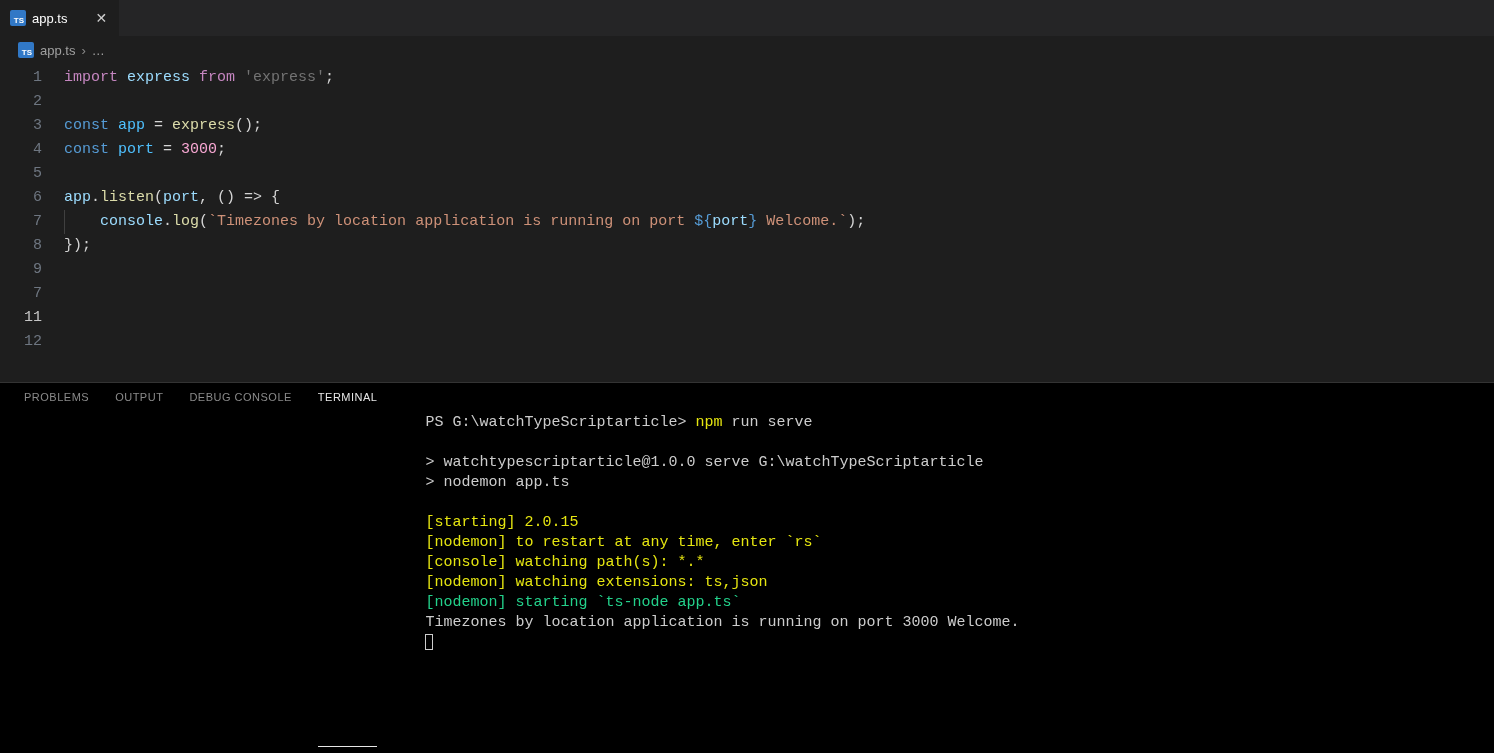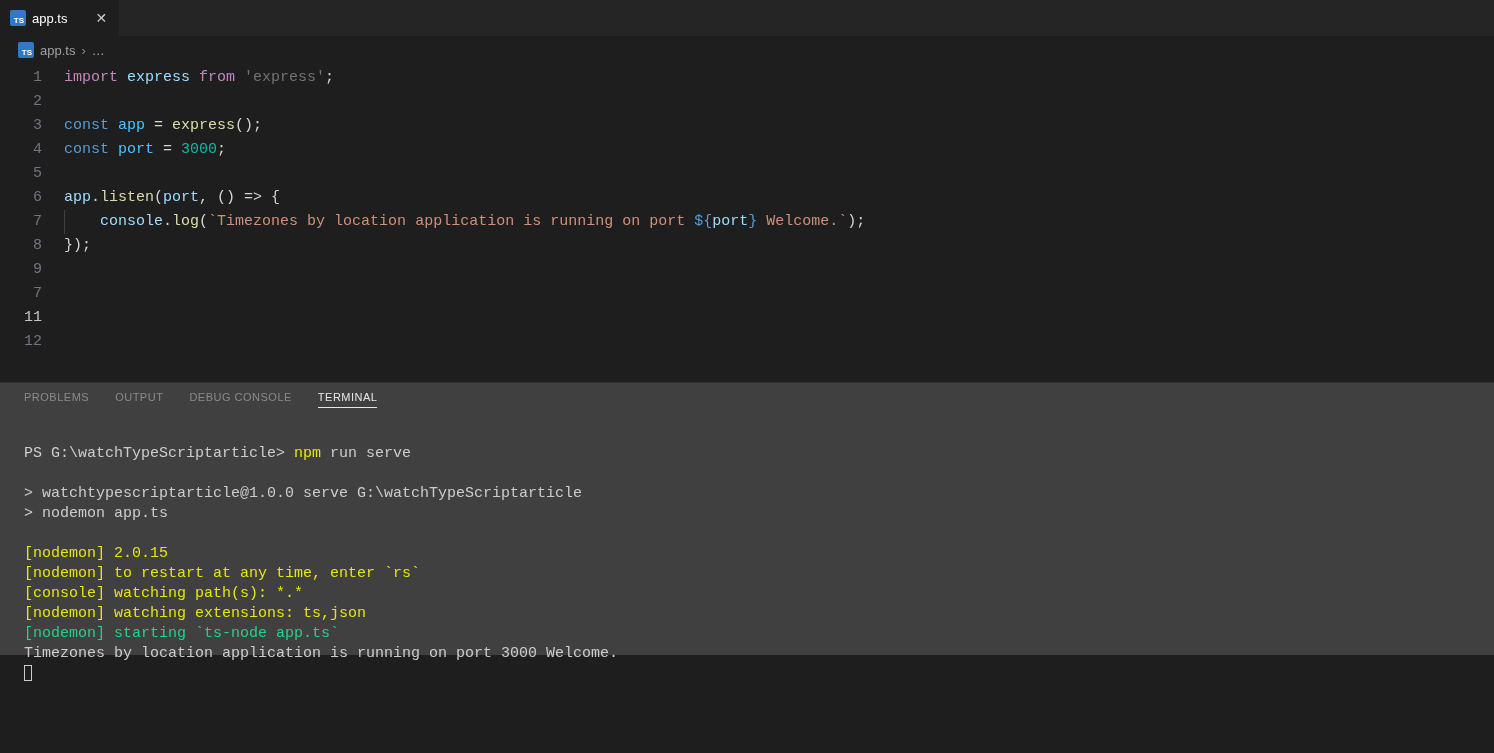--- a/index.html
+++ b/index.html
@@ -110,33 +110,33 @@
     bottom: 0;
     border-left: 1px solid #404040;
   }
 
   .tok-kw      { color: #c586c0; }   
   .tok-const   { color: #569cd6; }   
   .tok-var     { color: #4fc1ff; }   
   .tok-ident   { color: #9cdcfe; }   
   .tok-fn      { color: #dcdcaa; }   
   .tok-str     { color: #737373; }   
-  .tok-num     { color: #14b8a6; }   
+  .tok-num     { color: #f9a8d4; }   
   .tok-obj     { color: #9cdcfe; }   
   .tok-tmpl    { color: #ce9178; }   
   .tok-interp  { color: #569cd6; }   
   .tok-interp-var { color: #9cdcfe; }
 
   
   .panel {
-    height: 273px;
-    background: #404040;
+    height: 371px;
+    background: #000000;
     border-top: 1px solid #333333;
     display: flex;
-    flex-direction: column;
+    flex-direction: row;
   }
   .panel-tabs {
     display: flex;
     gap: 26px;
     padding: 8px 24px 6px 24px;
     font-size: 11px;
     letter-spacing: 0.5px;
     color: #8a8a8a;
   }
   .panel-tab {
@@ -254,21 +254,21 @@
     <div class="panel-tab">DEBUG CONSOLE</div>
     <div class="panel-tab active">TERMINAL</div>
   </div>
 
   <div class="terminal-body">
 <span><span>PS G:\watchTypeScriptarticle&gt; </span><span class="term-yellow">npm</span><span> run serve</span></span>
 <span></span>
 <span>&gt; watchtypescriptarticle@1.0.0 serve G:\watchTypeScriptarticle</span>
 <span>&gt; nodemon app.ts</span>
 <span></span>
-<span class="term-yellow">[nodemon] 2.0.15</span>
+<span class="term-yellow">[starting] 2.0.15</span>
 <span class="term-yellow">[nodemon] to restart at any time, enter `rs`</span>
 <span class="term-yellow">[console] watching path(s): *.*</span>
 <span class="term-yellow">[nodemon] watching extensions: ts,json</span>
 <span class="term-green">[nodemon] starting `ts-node app.ts`</span>
 <span>Timezones by location application is running on port 3000 Welcome.</span>
 <span class="term-cursor"></span>
   </div>
 </div>
 
 </body></html>

